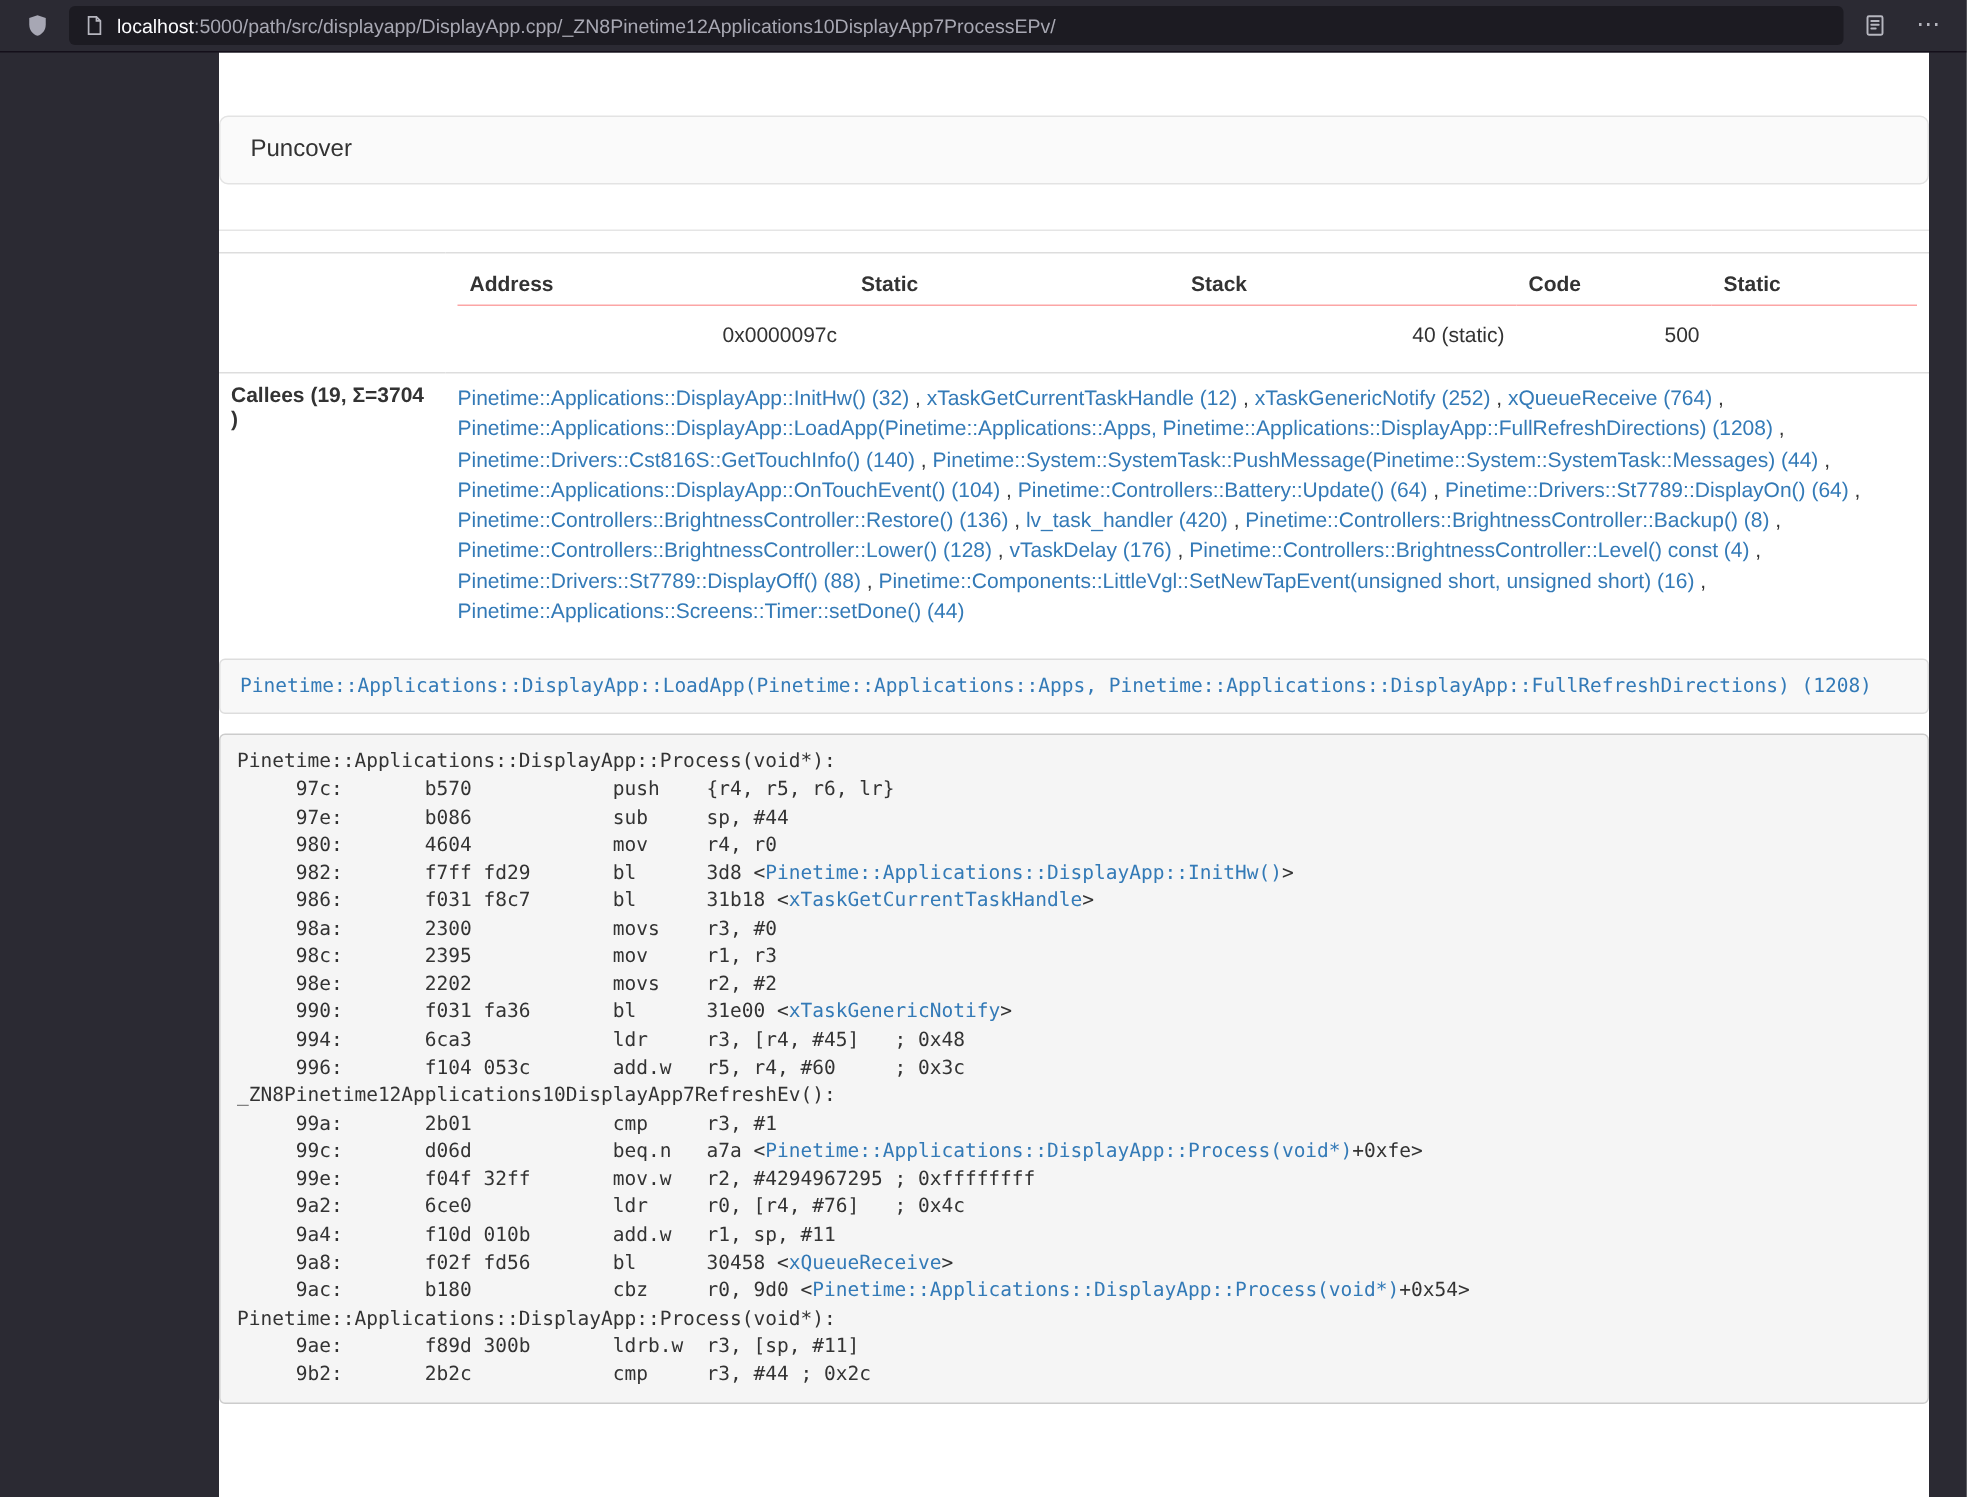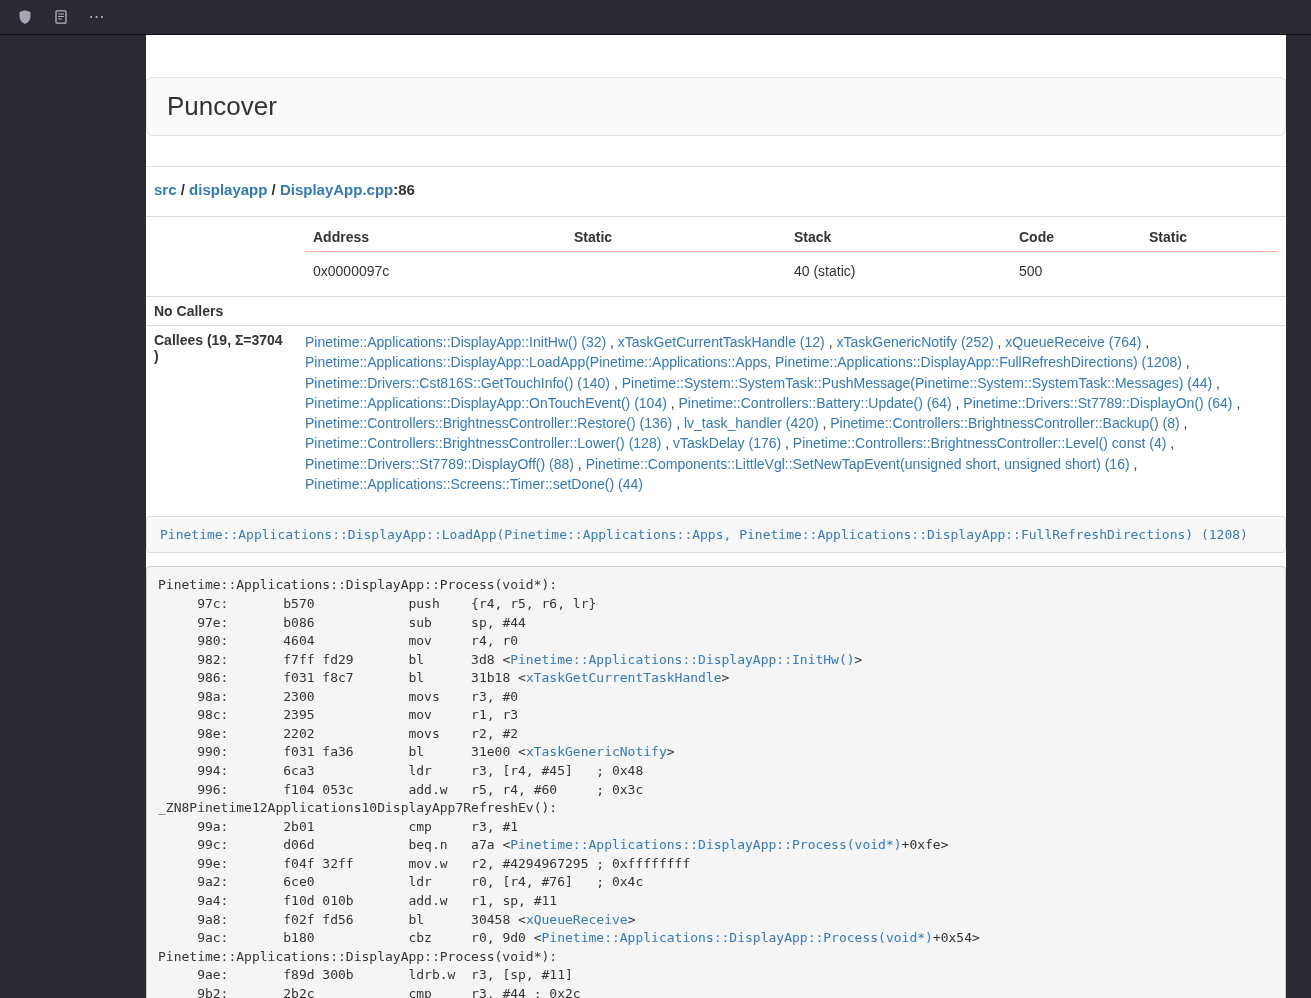--- a/index.html
+++ b/index.html
@@ -30,42 +30,42 @@
   .ellipsis { color: #b6b6bf; font-size: 16px; letter-spacing: 1px; line-height: 1; }
 
   
   .page { height: 963px; overflow: hidden; }
   .container {
     width: 1140px; min-height: 963px; margin-left: 146px;
     background: #ffffff; padding-top: 42px; color: #333;
   }
   .title-panel {
     background: #fafafa; border: 1px solid #e3e3e3; border-radius: 6px;
-    padding: 13px 20px; font-size: 26px; color: #333;
+    padding: 13px 20px; font-size: 16px; color: #333;
   }
   hr.sep { border: 0; border-top: 1px solid #e5e5e5; margin: 30px 0 14px; }
 
   .breadcrumb { padding-left: 8px; font-size: 15px; margin-bottom: 18px; font-weight: bold; }
   .bc-link { color: #337ab7; text-decoration: none; }
   .bc-sep, .bc-suffix { color: #333; }
 
   table.main { width: 100%; border-collapse: collapse; margin-bottom: 16px; font-size: 14px; }
   table.main > tbody > tr > th,
   table.main > tbody > tr > td {
     border-top: 1px solid #ddd; padding: 6px 8px; vertical-align: top; text-align: left;
   }
   th.label-col { width: 151px; font-weight: bold; }
   .func-cell { display: flex; align-items: center; gap: 7px; }
 
   table.inner { width: 100%; border-collapse: collapse; }
   table.inner th {
     font-weight: bold; text-align: left; padding: 6px 8px;
     border-bottom: 1px solid #fca5a5;
   }
-  table.inner td { padding: 11px 8px; }
+  table.inner td { padding: 11px 8px; text-align: right; }
   .col-address { width: 261px; } .col-remarks { width: 220px; }
   .col-stack { width: 225px; } .col-code { width: 130px; }
 
   .callees { line-height: 1.45; }
   .callee-link { color: #337ab7; text-decoration: none; }
   .callee-sep { color: #333; }
 
   .symbol-panel {
     border: 1px solid #ddd; border-radius: 4px; background: #f8f8f8;
     padding: 10px 13px; margin-bottom: 13px;
@@ -84,41 +84,47 @@
 </style>
 </head>
 <body>
 
 <div class="chrome">
   <div class="chrome-btn">
     <svg width="16" height="16" viewBox="0 0 16 16">
       <path d="M8 1.2 13.5 3v4.3c0 3.8-2.3 6.5-5.5 7.6C4.8 13.8 2.5 11.1 2.5 7.3V3Z" fill="#a7a7b4"></path>
     </svg>
   </div>
+  <div class="urlbar">
+    <svg width="14" height="14" viewBox="0 0 16 16">
+      <path d="M3.5 1.5h6l3 3v10h-9Z" fill="none" stroke="#b6b6bf" stroke-width="1.3"></path>
+      <path d="M9.5 1.5v3h3" fill="none" stroke="#b6b6bf" stroke-width="1.3"></path>
+    </svg>
+    <span class="url-text"><span class="url-host">localhost</span><span class="url-path">:5000/path/src/displayapp/DisplayApp.cpp/_ZN8Pinetime12Applications10DisplayApp7ProcessEPv/</span></span>
+  </div>
   <div class="chrome-btn">
     <svg width="16" height="16" viewBox="0 0 16 16">
       <rect x="3" y="1.8" width="10" height="12.4" rx="1" fill="none" stroke="#b6b6bf" stroke-width="1.3"></rect>
       <path d="M5.5 5h5M5.5 7.5h5M5.5 10h3" stroke="#b6b6bf" stroke-width="1.2" stroke-linecap="round"></path>
     </svg>
   </div>
   <div class="chrome-btn">
     <span class="ellipsis">⋯</span>
   </div>
 </div>
 
 <div class="page">
   <div class="container">
 
     <div class="title-panel">
       <span>Puncover</span>
     </div>
 
     <hr class="sep">
 
-    <div class="breadcrumb"><a href="#" class="bc-link">src</a><span class="bc-sep"> / </span><a href="#" class="bc-link">displayapp</a><span class="bc-sep"> / </span><a href="#" class="bc-link">DisplayApp.cpp</a><span class="bc-suffix">:86</span></div>
 
     <table class="main">
       <tbody>
         <tr>
           <th class="label-col"></th>
           <td>
             <table class="inner">
               <tbody>
                 <tr>
                   <th class="col-address">Address</th>
@@ -130,24 +136,20 @@
                 <tr>
                   <td>0x0000097c</td>
                   <td></td>
                   <td>40 (static)</td>
                   <td>500</td>
                   <td></td>
                 </tr>
               </tbody>
             </table>
           </td>
-        </tr>
-        <tr>
-          <th class="label-col">No Callers</th>
-          <td></td>
         </tr>
         <tr>
           <th class="label-col">Callees (19, Σ=3704 )</th>
           <td class="callees"><a href="#" class="callee-link">Pinetime::Applications::DisplayApp::InitHw() (32)</a><span class="callee-sep"> , </span><a href="#" class="callee-link">xTaskGetCurrentTaskHandle (12)</a><span class="callee-sep"> , </span><a href="#" class="callee-link">xTaskGenericNotify (252)</a><span class="callee-sep"> , </span><a href="#" class="callee-link">xQueueReceive (764)</a><span class="callee-sep"> , </span><a href="#" class="callee-link">Pinetime::Applications::DisplayApp::LoadApp(Pinetime::Applications::Apps, Pinetime::Applications::DisplayApp::FullRefreshDirections) (1208)</a><span class="callee-sep"> , </span><a href="#" class="callee-link">Pinetime::Drivers::Cst816S::GetTouchInfo() (140)</a><span class="callee-sep"> , </span><a href="#" class="callee-link">Pinetime::System::SystemTask::PushMessage(Pinetime::System::SystemTask::Messages) (44)</a><span class="callee-sep"> , </span><a href="#" class="callee-link">Pinetime::Applications::DisplayApp::OnTouchEvent() (104)</a><span class="callee-sep"> , </span><a href="#" class="callee-link">Pinetime::Controllers::Battery::Update() (64)</a><span class="callee-sep"> , </span><a href="#" class="callee-link">Pinetime::Drivers::St7789::DisplayOn() (64)</a><span class="callee-sep"> , </span><a href="#" class="callee-link">Pinetime::Controllers::BrightnessController::Restore() (136)</a><span class="callee-sep"> , </span><a href="#" class="callee-link">lv_task_handler (420)</a><span class="callee-sep"> , </span><a href="#" class="callee-link">Pinetime::Controllers::BrightnessController::Backup() (8)</a><span class="callee-sep"> , </span><a href="#" class="callee-link">Pinetime::Controllers::BrightnessController::Lower() (128)</a><span class="callee-sep"> , </span><a href="#" class="callee-link">vTaskDelay (176)</a><span class="callee-sep"> , </span><a href="#" class="callee-link">Pinetime::Controllers::BrightnessController::Level() const (4)</a><span class="callee-sep"> , </span><a href="#" class="callee-link">Pinetime::Drivers::St7789::DisplayOff() (88)</a><span class="callee-sep"> , </span><a href="#" class="callee-link">Pinetime::Components::LittleVgl::SetNewTapEvent(unsigned short, unsigned short) (16)</a><span class="callee-sep"> , </span><a href="#" class="callee-link">Pinetime::Applications::Screens::Timer::setDone() (44)</a></td>
         </tr>
       </tbody>
     </table>
 
     <div class="symbol-panel">
       <a>Pinetime::Applications::DisplayApp::LoadApp(Pinetime::Applications::Apps, Pinetime::Applications::DisplayApp::FullRefreshDirections) (1208)</a>

